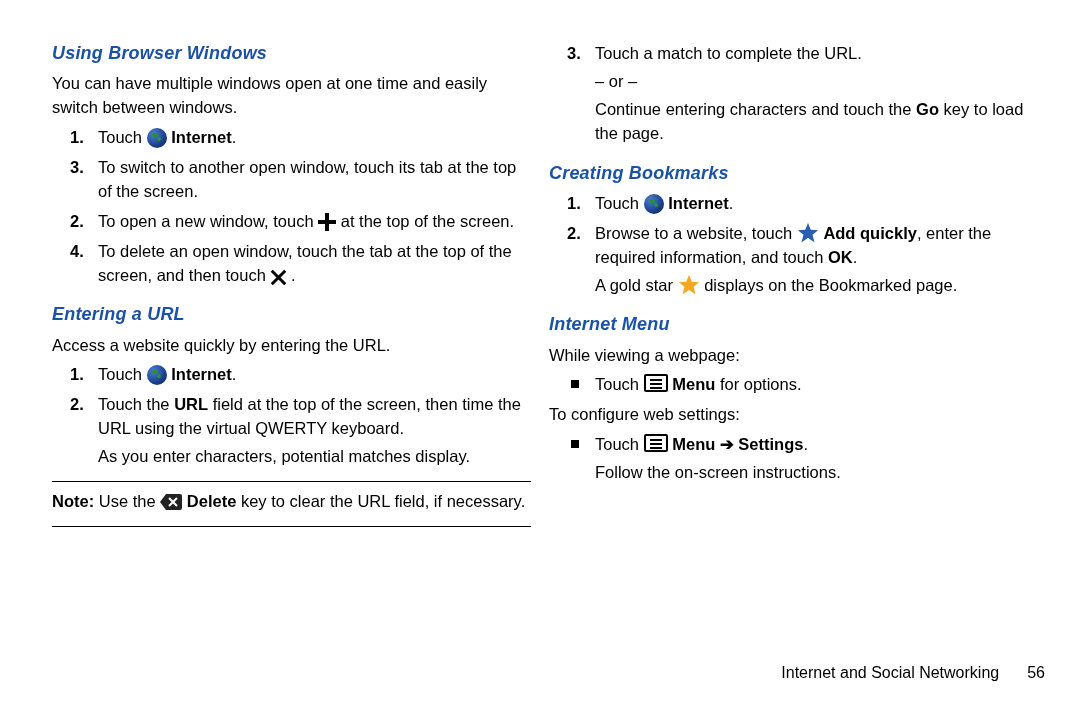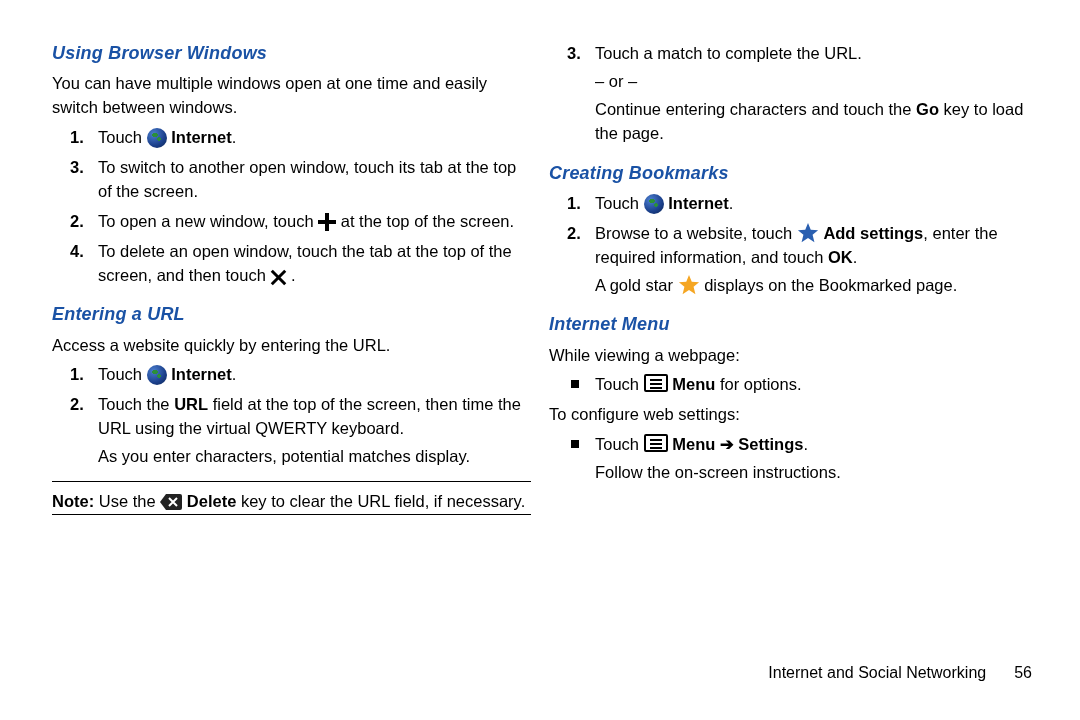--- a/index.html
+++ b/index.html
@@ -12,23 +12,23 @@
   h3.mt{margin-top:14px;}
   p{margin:0 0 6px 0;}
   ol.num{list-style:none;margin:2px 0 6px 0;padding:0 0 0 46px;}
   ol.num>li{position:relative;margin:0 0 6px 0;}
   ol.num>li::before{content:attr(data-num);position:absolute;left:-28px;top:0;font-weight:700;}
   .sub{margin:4px 0 0 0;}
   ul.bul{list-style:none;margin:4px 0 4px 0;padding:0 0 0 46px;}
   ul.bul>li{position:relative;margin:0 0 6px 0;}
   ul.bul>li::before{content:"";position:absolute;left:-24px;top:7px;width:8px;height:8px;background:#000;}
   .b{font-weight:700;}
-  .noteBox{border-top:1px solid #000;border-bottom:1px solid #000;padding:8px 0 0 0;margin-top:12px;}
+  .noteBox{border-top:1px solid #000;border-bottom:1px solid #000;padding:8px 0 12px 0;margin-top:12px;}
   .noteBox .noteBody{padding-left:46px;text-indent:-46px;}
-  .footer{position:absolute;bottom:38px;right:48px;font-size:16px;}
+  .footer{position:absolute;bottom:38px;right:35px;font-size:16px;}
   .footer .sec{margin-right:28px;}
   
   .ico{display:inline-block;vertical-align:-4px;}
   .globe{width:20px;height:20px;border-radius:50%;background:radial-gradient(circle at 33% 30%, #4b7ecf 0%, #1a3f8a 60%, #0b2350 100%);position:relative;vertical-align:-5px;}
   .globe::after{content:"";position:absolute;inset:0;border-radius:50%;background:
     radial-gradient(ellipse 5px 3px at 40% 35%, #2b8f3a 0 60%, transparent 61%),
     radial-gradient(ellipse 4px 3px at 60% 55%, #2b8f3a 0 60%, transparent 61%);}
   .plus{width:18px;height:18px;position:relative;}
   .plus::before,.plus::after{content:"";position:absolute;background:#000;}
   .plus::before{left:7px;top:0;width:4px;height:18px;}
@@ -103,21 +103,21 @@
       </ol>
 
       <h3 class="mt">Creating Bookmarks</h3>
       <ol class="num">
         <li data-num="1.">
           <span>Touch </span><span class="ico globe"></span> <span class="b">Internet</span><span>.</span>
         </li>
         <li data-num="2.">
           <span>Browse to a website, touch </span><span class="star"><svg viewBox="0 0 24 24">
                 <path d="M12 1 L15 8.5 L23 9 L17 14 L19 22 L12 17.5 L5 22 L7 14 L1 9 L9 8.5 Z" fill="#2a5fb0"></path>
-              </svg></span> <span class="b">Add settings</span><span>, enter the required information, and touch </span><span class="b">OK</span><span>.</span>
+              </svg></span> <span class="b">Add quickly</span><span>, enter the required information, and touch </span><span class="b">OK</span><span>.</span>
           <p class="sub">
             <span>A gold star </span><span class="star"><svg viewBox="0 0 24 24">
                   <path d="M12 1 L15 8.5 L23 9 L17 14 L19 22 L12 17.5 L5 22 L7 14 L1 9 L9 8.5 Z" fill="#f5a623"></path>
                 </svg></span><span> displays on the Bookmarked page.</span>
           </p>
         </li>
       </ol>
 
       <h3 class="mt">Internet Menu</h3>
       <p>While viewing a webpage:</p>

